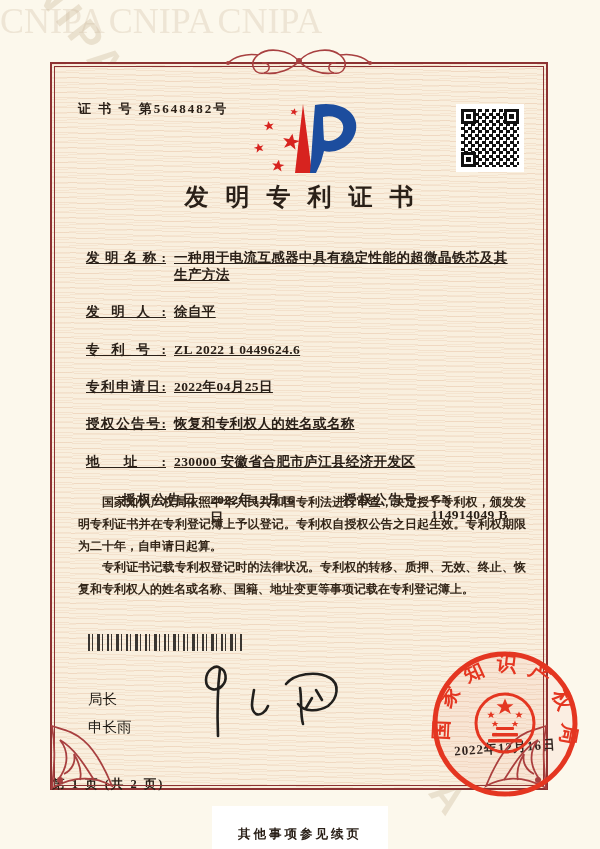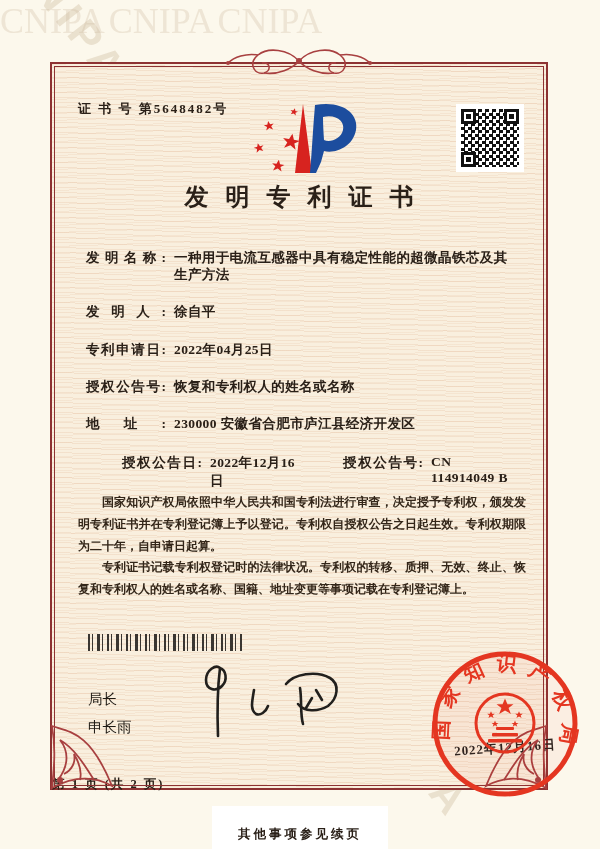--- a/index.html
+++ b/index.html
@@ -65,21 +65,21 @@
   .finder::after { content:""; position:absolute; inset:2px; background:#111; }
   .f-tl { left:0; top:0; } .f-tr { right:0; top:0; } .f-bl { left:0; bottom:0; }
   .title {
     position:absolute; left:0; top:117px; width:100%;
     text-align:center;
     font-size:24px; font-weight:bold;
     letter-spacing:17px; text-indent:17px;
   }
   
   .fields { position:absolute; left:34px; top:186px; width:432px; }
-  .frow { display:flex; margin-bottom:20.5px; font-size:13.5px; font-weight:600; line-height:1.25; }
+  .frow { display:flex; margin-bottom:20.5px; font-size:13.5px; font-weight:600; line-height:1.25;text-decoration:underline; }
   .flabel {
     flex:0 0 80px; display:inline-block;
     text-align:justify; text-align-last:justify;
     margin-right:8px; white-space:nowrap;
   }
   .fvalue { letter-spacing:0.4px; }
   .grant-row { display:flex; font-size:13.5px; font-weight:600; margin-top:2px;margin-left:36px; }
   .grant-pair { display:flex; }
   .grant-pair + .grant-pair { margin-left:48px; }
   
@@ -178,20 +178,24 @@
   <div class="title">发明专利证书</div>
 
   <div class="fields">
     <div class="frow">
       <span class="flabel">发明名称:</span>
       <span class="fvalue">一种用于电流互感器中具有稳定性能的超微晶铁芯及其生产方法</span>
     </div>
     <div class="frow">
       <span class="flabel">发明人:</span>
       <span class="fvalue">徐自平</span>
+    </div>
+    <div class="frow">
+      <span class="flabel">专利号:</span>
+      <span class="fvalue">ZL 2022 1 0449624.6</span>
     </div>
     <div class="frow">
       <span class="flabel">专利申请日:</span>
       <span class="fvalue">2022年04月25日</span>
     </div>
     <div class="frow">
       <span class="flabel">授权公告号:</span>
       <span class="fvalue">恢复和专利权人的姓名或名称</span>
     </div>
     <div class="frow">

